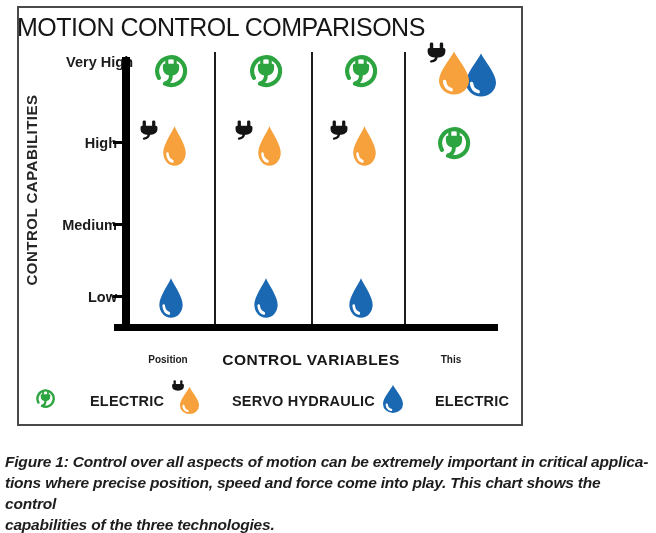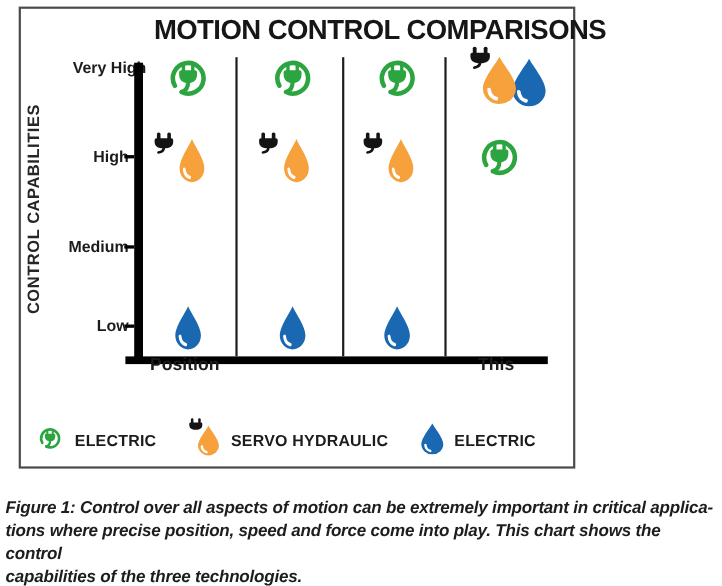--- a/index.html
+++ b/index.html
@@ -6,50 +6,50 @@
   #stage{
     position:relative;width:656px;height:533px;background:#fff;overflow:hidden;
     font-family:"Liberation Sans",sans-serif;color:#1c1c1c;
   }
   .abs{position:absolute;}
   #frame{
     left:17px;top:6px;width:502px;height:416px;
     border:2px solid var(--c-frame,#4a4a4a);background:#fff;
   }
   #chart-title{
-    left:17px;top:13px;width:506px;text-align:right;
-    font-size:25px;font-weight:bold;letter-spacing:-0.5px;color:#161616;white-space:nowrap;padding-left:28px;
+    left:17px;top:13px;width:506px;text-align:left;
+    font-size:25px;font-weight:normal;letter-spacing:-0.5px;color:#161616;white-space:nowrap;
   }
   #y-axis-title{
     left:31px;top:190px;transform:translate(-50%,-50%) rotate(-90deg);
     font-size:15px;font-weight:bold;letter-spacing:0.5px;white-space:nowrap;color:#262626;
   }
   #x-axis-title{
     left:122px;top:351px;width:378px;text-align:center;
     font-size:15.5px;font-weight:bold;letter-spacing:0.5px;color:#161616;
   }
   .ytick-label{
     left:20px;width:97px;height:18px;text-align:right;
     font-size:14.5px;font-weight:bold;line-height:18px;color:#1c1c1c;white-space:nowrap;
   }
   .xtick-label{
-    width:100px;height:16px;top:324px;text-align:center;
-    font-size:16px;font-weight:bold;line-height:16px;color:#1c1c1c;white-space:nowrap;
+    width:100px;height:16px;top:352px;text-align:center;
+    font-size:10px;font-weight:bold;line-height:16px;color:#1c1c1c;white-space:nowrap;
   }
   .axis-bar{background:var(--c-axis,#000);}
   #y-axis-bar{left:122px;top:57px;width:8px;height:270px;}
   #x-axis-bar{left:114px;top:324px;width:384px;height:7px;}
   .ytick{left:113px;width:9px;height:3px;background:var(--c-axis,#000);}
   .col-divider{width:2px;top:52px;height:272px;background:#1d1d1d;}
   .icon{position:absolute;}
   .drop-orange{color:var(--c-servo-hydraulic,#F6A13C);}
   .drop-blue{color:var(--c-hydraulic,#1A67B2);}
   #legend-row .legend-label{
     position:absolute;top:393px;font-size:14.5px;font-weight:bold;
-    letter-spacing:0.2px;color:#1c1c1c;white-space:nowrap;
+    letter-spacing:0.2px;color:#1c1c1c;white-space:nowrap;margin-left:22px;
   }
   #caption{
     left:5px;top:451px;width:648px;
     font-size:15.5px;font-weight:bold;font-style:italic;letter-spacing:-0.2px;
     line-height:21px;color:#1d1d1d;white-space:pre-line;
   }
 </style>
 </head>
 <body>
 
@@ -72,20 +72,21 @@
   <div class="abs ytick" style="top:223px;"></div>
   <div class="abs ytick" style="top:295px;"></div>
 
   <div class="abs col-divider" style="left:214px;"></div>
   <div class="abs col-divider" style="left:311px;"></div>
   <div class="abs col-divider" style="left:404px;"></div>
 
   <div class="abs xtick-label" style="left:118px;">Position</div>
   <div class="abs xtick-label" style="left:401px;">This</div>
 
+  <div id="x-axis-title" class="abs">CONTROL VARIABLES</div>
 
   <div class="abs" style="left:0;top:0;width:656px;height:533px;pointer-events:none;">
       <svg class="icon" viewBox="0 0 40 40" preserveAspectRatio="none" style="left: 153px; top: 53px; width: 36px; height: 36px;">
     <path d="M 6.6 27.7 A 15.5 15.5 0 1 1 13.4 34.1" fill="none" stroke="var(--c-electric)" stroke-width="4.6" stroke-linecap="round"></path>
     <path d="M 20 24 C 20 29.5 18.5 32.6 13.8 33.7" fill="none" stroke="var(--c-electric)" stroke-width="4.2" stroke-linecap="round"></path>
     <rect x="13.6" y="5.5" width="3.4" height="8" rx="1.5" fill="var(--c-electric)"></rect>
     <rect x="23" y="5.5" width="3.4" height="8" rx="1.5" fill="var(--c-electric)"></rect>
     <path d="M 13 12 h 14 a 2 2 0 0 1 2 2 v 2.6 c 0 5.4 -3.6 8.4 -9 8.4 s -9 -3 -9 -8.4 v -2.6 a 2 2 0 0 1 2 -2 z" fill="var(--c-electric)"></path>
   </svg>
       <svg class="icon" viewBox="0 0 40 40" preserveAspectRatio="none" style="left: 248px; top: 53px; width: 36px; height: 36px;">

